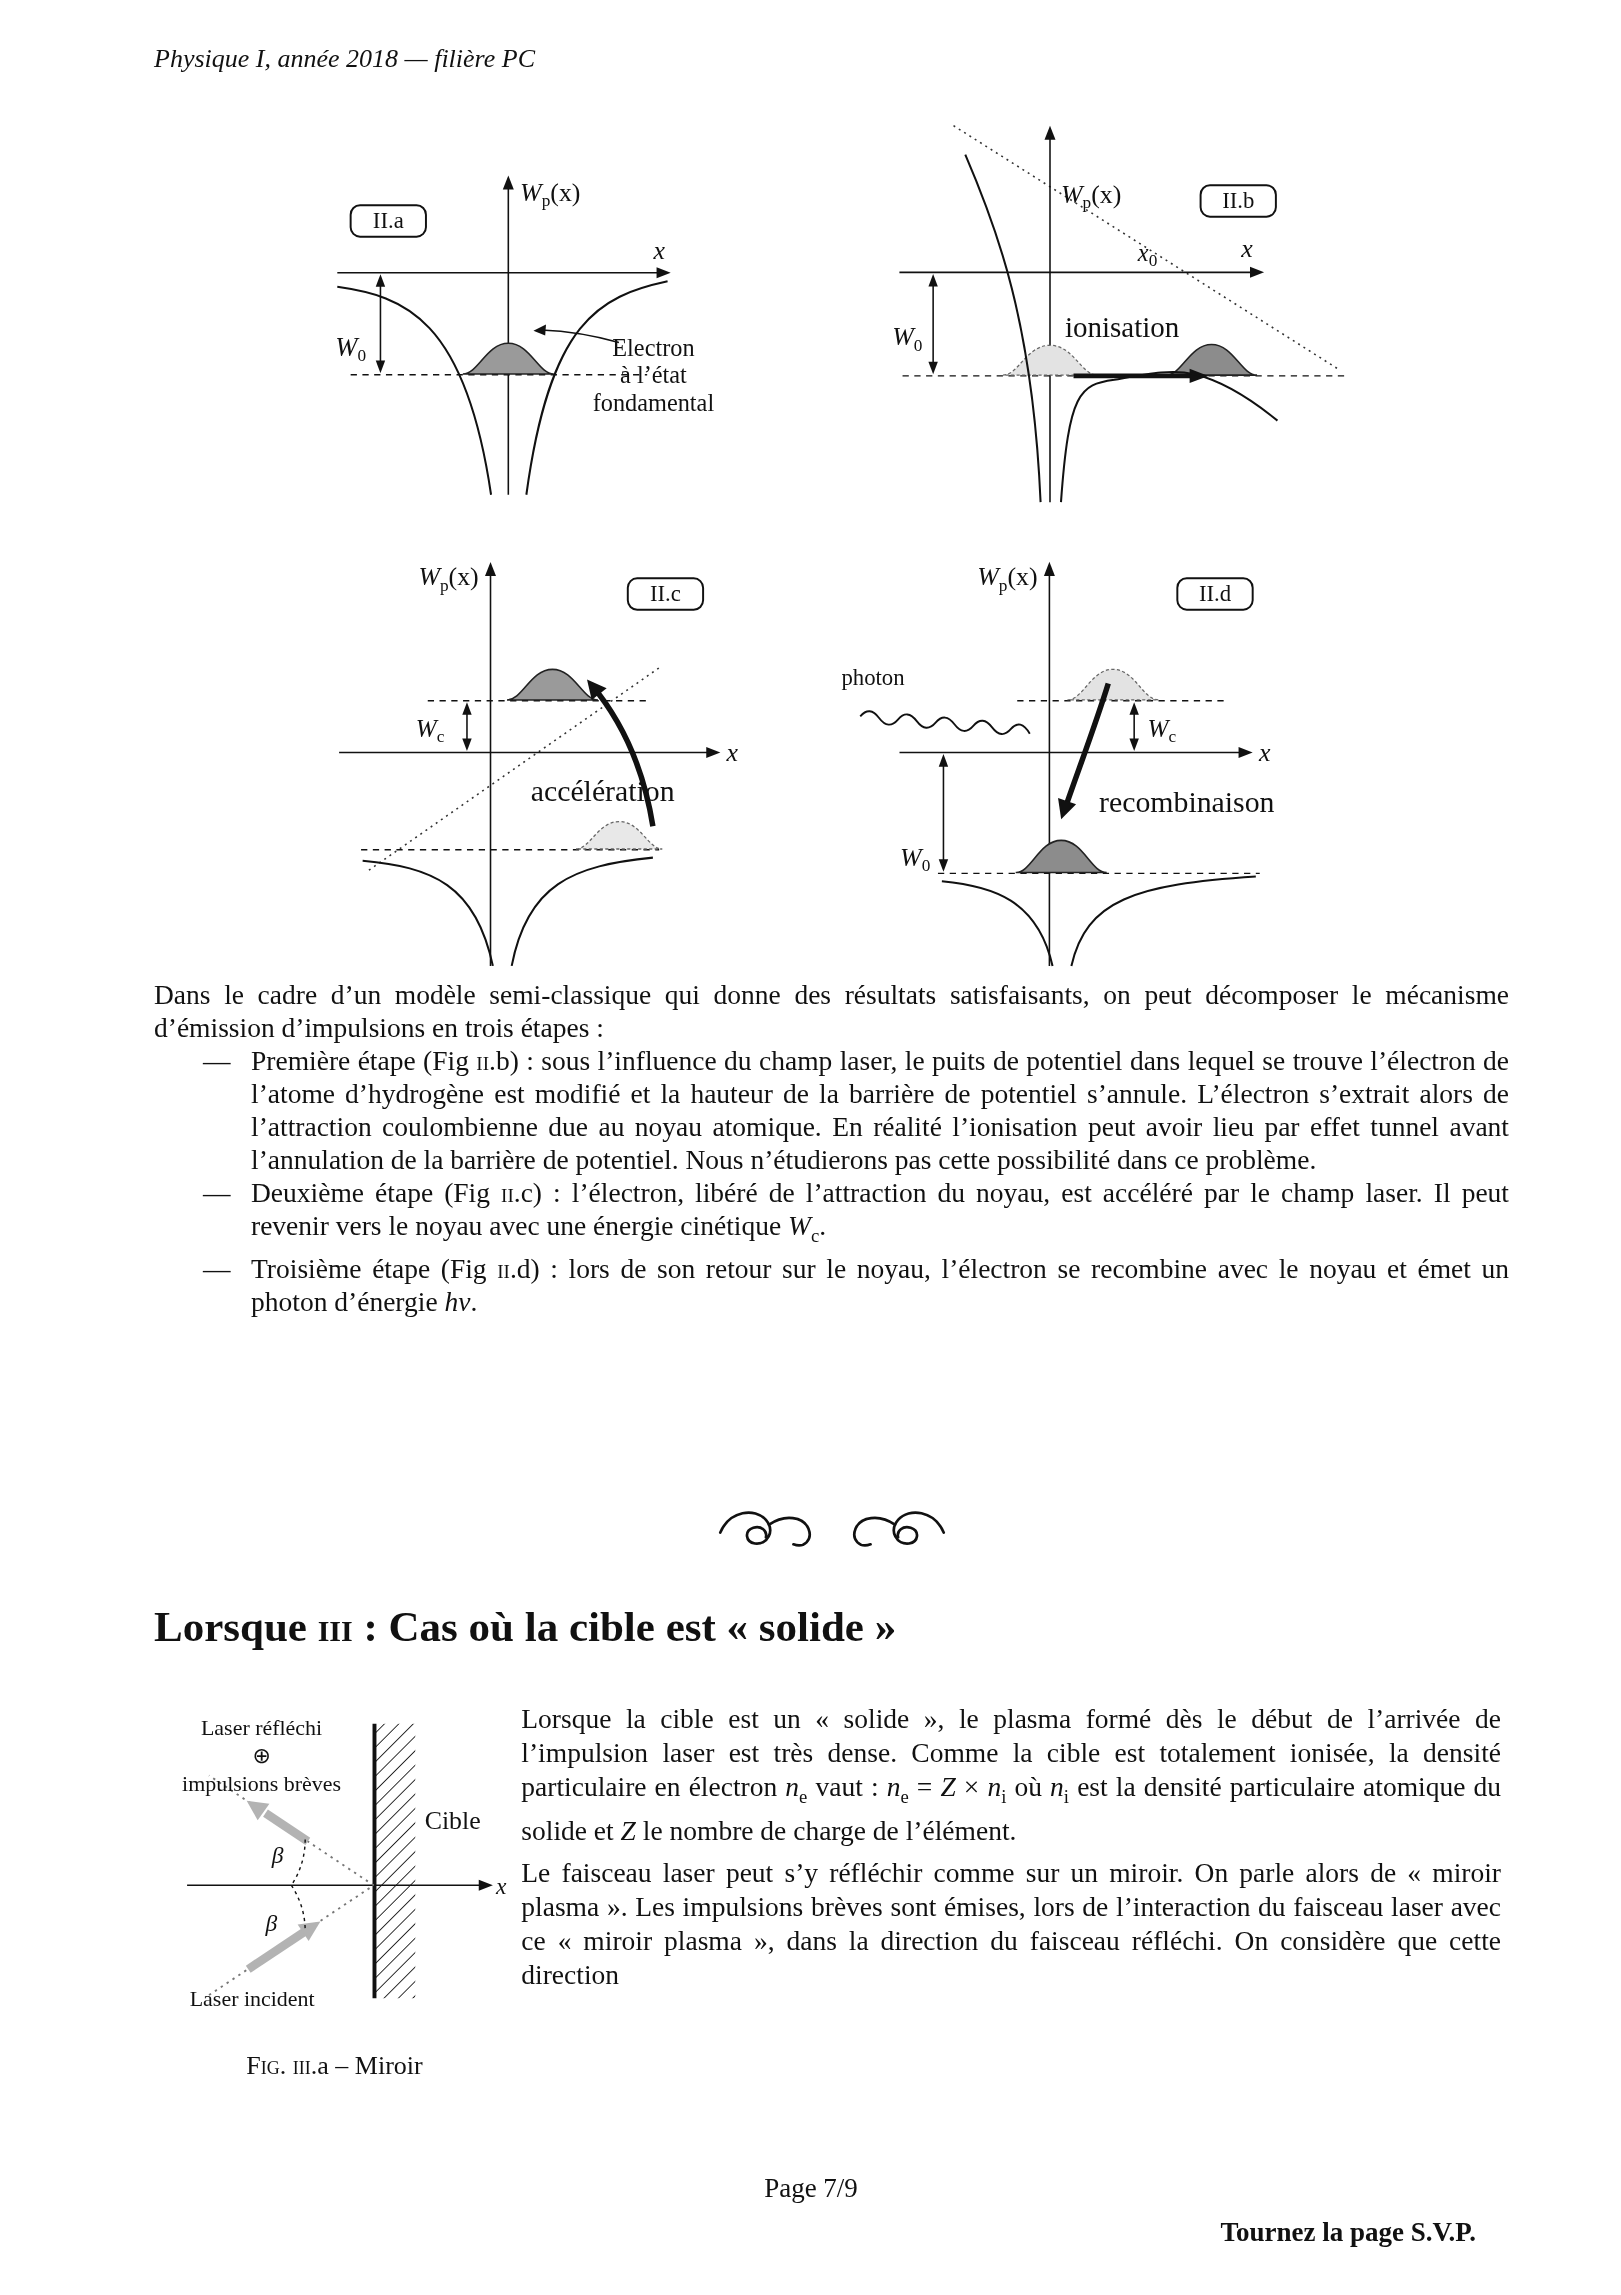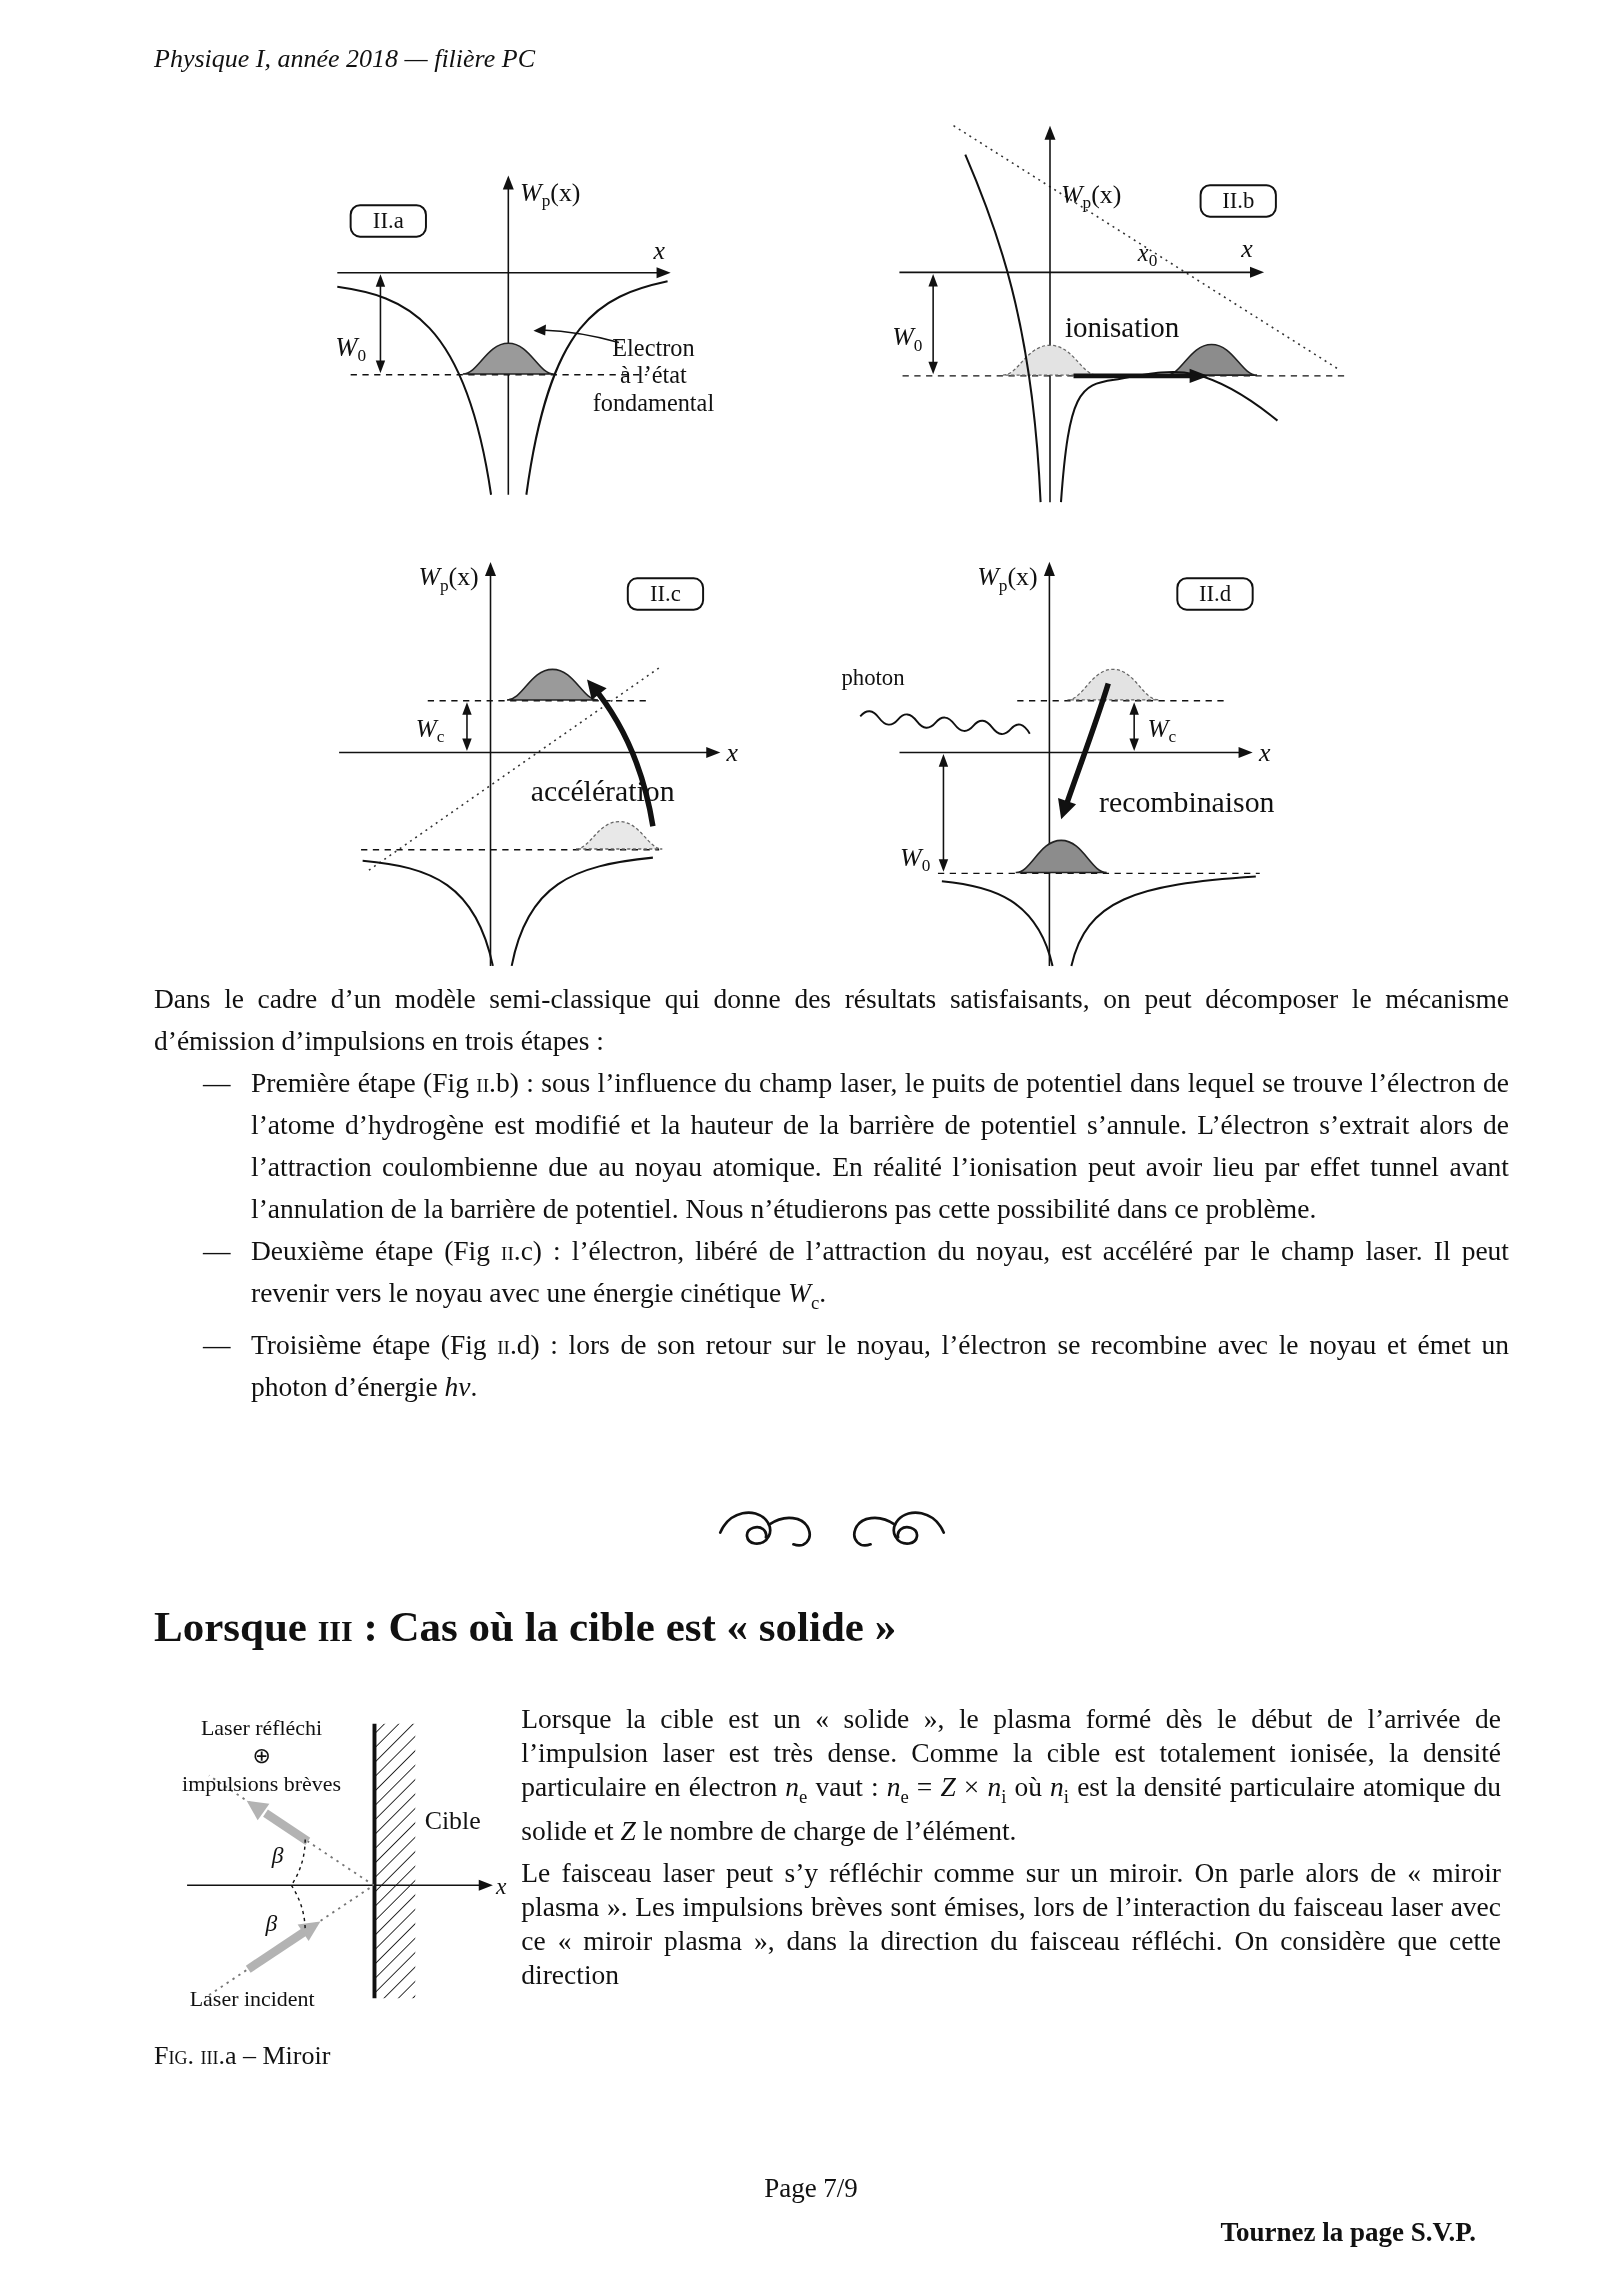--- a/index.html
+++ b/index.html
@@ -4,34 +4,34 @@
 <style>
   * { margin:0; padding:0; box-sizing:border-box; }
   html,body { width:1622px; height:2295px; }
   body { background:#ffffff; color:#111; font-family:"Liberation Serif", serif; position:relative; overflow:hidden; }
   .page { position:absolute; inset:0; }
   .header { position:absolute; left:154px; top:44px; font-style:italic; font-size:26px;font-family:Liberation Serif, serif; }
   .diagram { position:absolute; }
   svg text { font-family:"Liberation Serif", serif; fill:#111; }
   svg .it { font-style:italic; }
   svg .ssub { font-size:22px; }
-  .bodytext { position:absolute; left:154px; top:978px; width:1355px; font-size:27.5px; line-height:42px; text-align:justify; }
+  .bodytext { position:absolute; left:154px; top:978px; width:1355px; font-size:27.5px; line-height:33px; text-align:justify; }
   .bodytext p { margin:0; }
   .item { position:relative; padding-left:97px; }
   .item .dash { position:absolute; left:49px; top:0; }
   .sc { font-variant: small-caps; }
   .mi { font-style: italic; }
   sub { font-size:68%; }
   .ornament-wrap { position:absolute; left:154px; top:1501px; width:1355px; text-align:center; }
   .heading { position:absolute; left:154px; top:1602px; font-size:43px; font-weight:bold; }
   .doc3 { position:absolute; left:154px; top:1694px; width:1355px; font-size:27.5px; line-height:34px; text-align:justify; }
   .doc3 p { margin:8px; }
   .figwrap { float:left; width:361px; margin-right:6.3px; }
   .figwrap svg { display:block; }
-  .figcaption { text-align:left; font-size:26px; margin-top:0; }
+  .figcaption { text-align:center; font-size:26px; margin-top:10px; }
   .cont { clear:left; }
   .footer-page { position:absolute; top:2173px; left:50%; transform:translateX(-50%); font-weight:normal; font-size:27px; }
   .footer-note { position:absolute; top:2173px; right:146px; font-weight:bold; font-size:27px;margin-top:44px; }
 </style>
 </head>
 <body>
 
 <div class="page">
 
   <div class="header">Physique I, année 2018 — filière PC</div>

